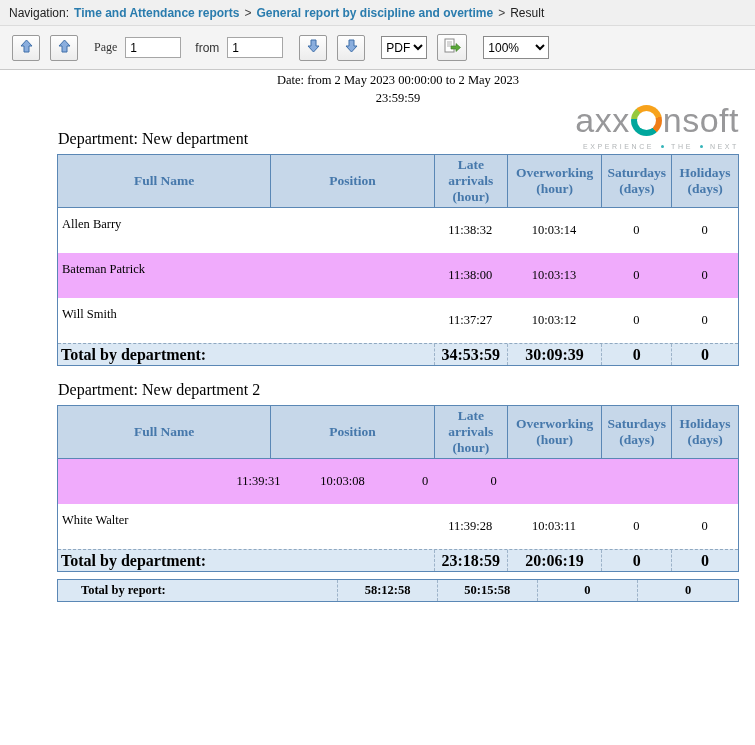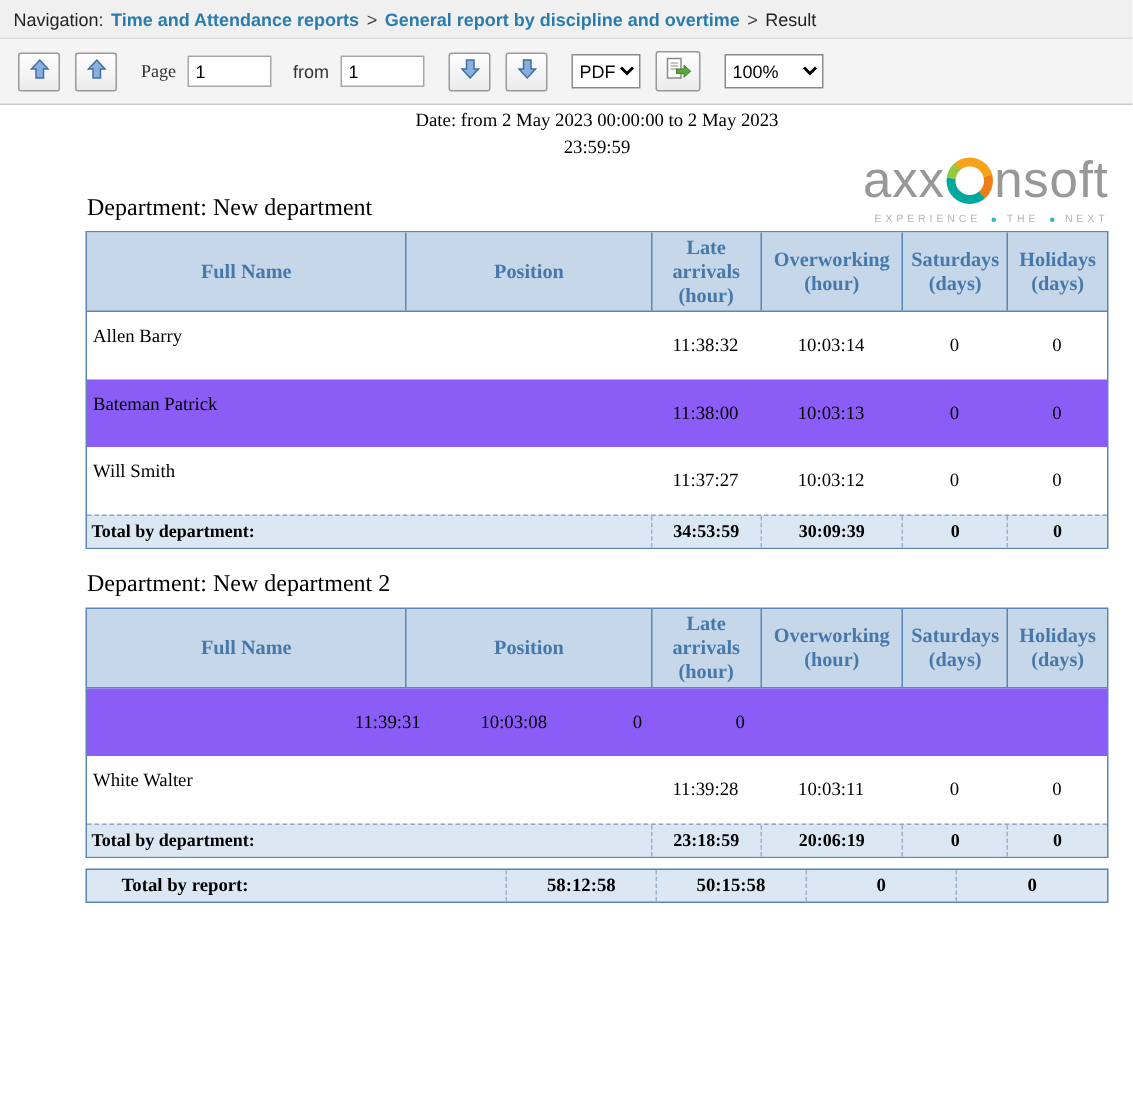--- a/index.html
+++ b/index.html
@@ -51,25 +51,25 @@
   .dept-label { font-size:16px; margin:15px 0 6px 1px; color:#000; }
   #report-tables > .dept-label:first-child { margin-top:24px; }
 
   .rpt-table { border:1px solid #5a87b5; }
   .t-head { display:flex; background:#c6d7e9; border-bottom:1px solid #5a87b5; }
   .h-cell { min-height:51px; display:flex; align-items:center; justify-content:center;
             text-align:center; font-weight:bold; color:#4678ab; font-size:13.5px;
             line-height:16px; padding:2px 1px; }
   .h-cell.bl { border-left:1px solid #5a87b5; }
   .t-row { display:flex; height:45px; background:#fff; font-size:12.5px; color:#000; }
-  .t-row.shaded { background:#8b5cf6; }
+  .t-row.shaded { background:#f0abfc; }
   .d-cell { display:flex; align-items:center; justify-content:center; }
   .name-cell { justify-content:flex-start; align-items:flex-start; padding:9px 0 0 4px; }
   .total-row { display:flex; height:22px; background:#dbe8f4; border-top:1px dashed #8fa8c0;
-               font-weight:bold; font-size:12px; }
+               font-weight:bold; font-size:16px; }
   .tl-cell { display:flex; align-items:center; padding-left:3px; }
   .tv-cell { display:flex; align-items:center; justify-content:center; border-left:1px dashed #9db3c9; }
   .rpt-total { display:flex; height:23px; background:#dbe8f4; border:1px solid #5a87b5;
                margin-top:7px; font-weight:bold; font-size:12.5px; }
 </style>
 </head>
 <body>
 
 <div class="navbar">
   <span class="nav-label">Navigation:</span>

